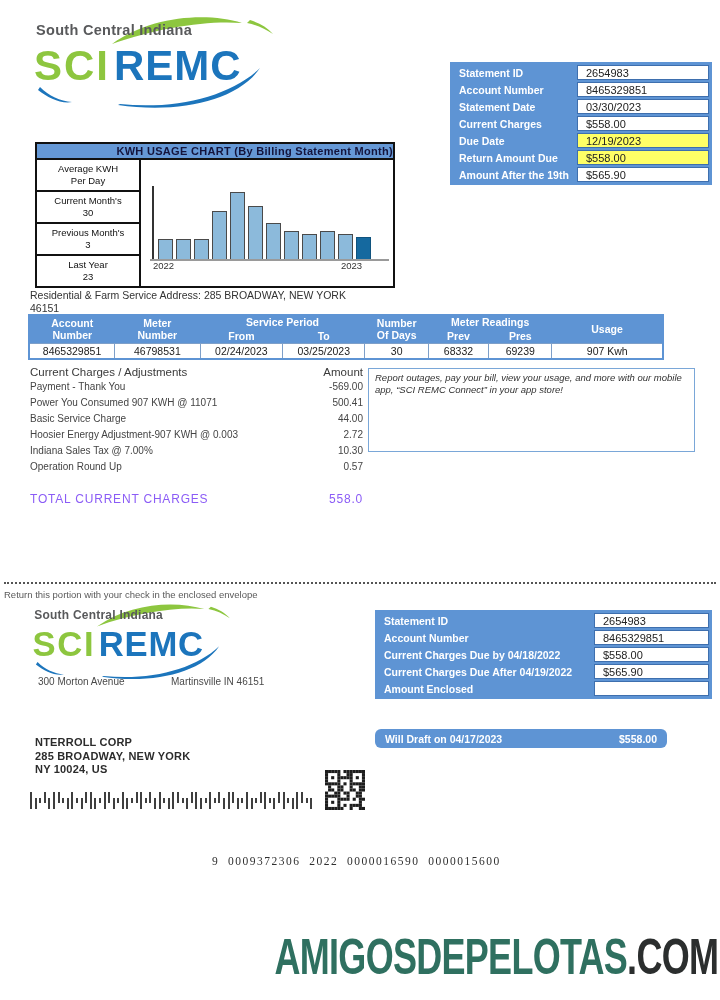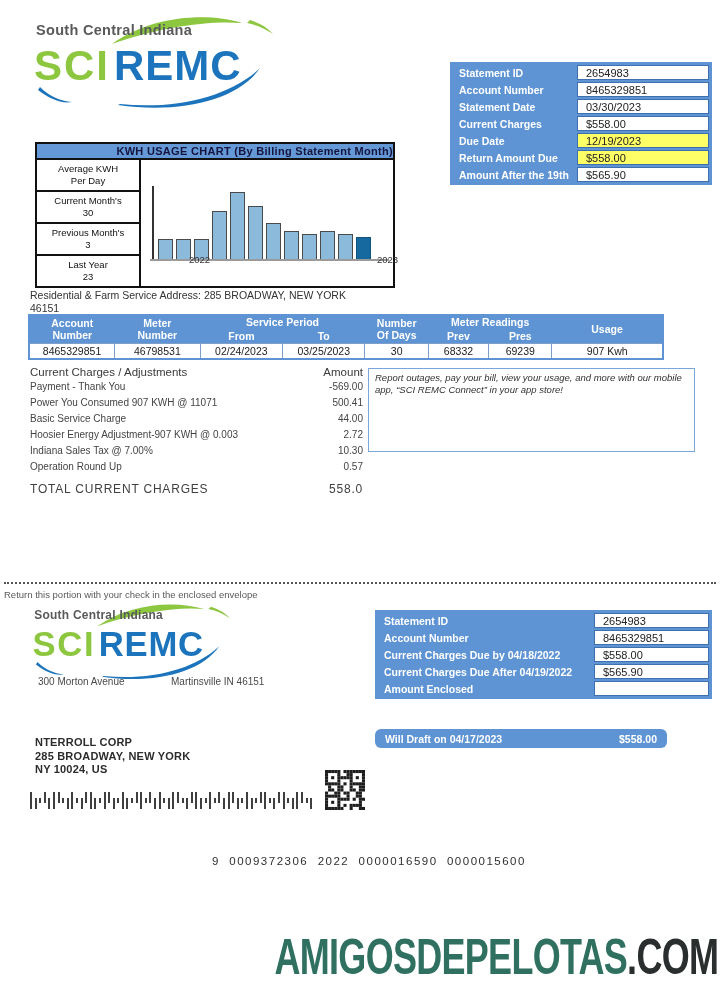--- a/index.html
+++ b/index.html
@@ -28,41 +28,41 @@
   .chartbox { position:absolute; left:35px; top:142px; width:360px; height:146px; border:2px solid #111; }
   .ctitle { height:16px; background:#6598d6; border-bottom:2px solid #111; color:#14143c; font-weight:bold; font-size:11px; text-align:right; line-height:15px; letter-spacing:.3px; }
   .cleft { position:absolute; left:0; top:16px; bottom:0; width:104px; border-right:2px solid #111; display:flex; flex-direction:column; }
   .crow { flex:1; border-bottom:2px solid #111; text-align:center; font-size:9.5px; color:#111; display:flex; flex-direction:column; justify-content:center; line-height:12px; }
   .crow:last-child { border-bottom:none; }
   .cplot { position:absolute; left:106px; top:16px; right:0; bottom:0; }
   .yaxis { position:absolute; left:9px; top:26px; width:2px; height:74px; background:#333; }
   .bars { position:absolute; left:15px; top:28px; height:71px; display:flex; align-items:flex-end; gap:3px; }
   .bar { width:15px; border:1px solid #4a4a4a; border-bottom:none; }
   .baseline { position:absolute; left:7px; right:4px; top:99px; height:2px; background:#9a9a9a; }
-  .xlab { position:absolute; top:94px; font-size:9.5px; color:#333;margin-left:36px; }
+  .xlab { position:absolute; top:100px; font-size:9.5px; color:#333; }
   .xl-start { left:10px; }
   .xl-end { left:198px; }
 
   
   .svc { position:absolute; left:30px; top:289px; font-size:10.5px; color:#333; line-height:13px; }
 
   
   .utable { position:absolute; left:28px; top:314px; width:636px; border-collapse:collapse; table-layout:fixed; }
   .utable th { background:#5e94d4; color:#fff; font-size:10.5px; font-weight:bold; padding:1px 2px; line-height:11.5px; }
   .utable td { background:#fff; color:#222; font-size:10.5px; text-align:center; border:1px solid #7d9fc9; padding:1px 2px; }
   .utable { border:2px solid #5e94d4; }
 
   
   .charges { position:absolute; left:30px; top:366px; width:333px; }
   .chg-row { display:flex; justify-content:space-between; align-items:baseline; color:#3a3a3a; }
   .chg-row.big { font-size:11.5px; margin-bottom:3px; }
   .chg-row.big .amt { font-size:11.5px; }
   .chg-row.sm { font-size:10px; margin-bottom:5px; color:#444; }
   .chg-row.gap { margin-top:3px;gap:32px; }
-  .chg-row.total { font-size:12px; letter-spacing:.8px; margin-top:10px; color:#404040; }
+  .chg-row.total { font-size:12px; letter-spacing:.8px; margin-top:20px; color:#8b5cf6; }
   .amt { text-align:right; }
 
   
   .notice { position:absolute; left:368px; top:368px; width:327px; height:84px; border:1.5px solid #7aa7d8; font-style:italic; font-size:9.5px; color:#333; padding:3px 6px; line-height:11.5px; }
 
   
   .separator { position:absolute; left:4px; top:582px; width:712px; border-top:2px dotted #555; text-align:left; }
   .separator span { font-size:9.5px; color:#5a5a5a; }
 
   
@@ -77,21 +77,21 @@
 
   .pbarcode { position:absolute; left:30px; top:792px; display:flex; align-items:flex-start; height:18px; }
   .pbar { width:2px; margin-right:2.6px; background:#3f3f3f; }
   .pbar.F { height:17px; margin-top:0; }
   .pbar.A { height:11px; margin-top:0; }
   .pbar.D { height:11px; margin-top:6px; }
   .pbar.T { height:5px;  margin-top:6px; }
 
   .qr { position:absolute; left:325px; top:770px; width:40px; height:40px; }
 
-  .ocr { position:absolute; left:212px; top:855px; font-family:Liberation Sans, sans-serif; font-size:11.5px; letter-spacing:1.5px; color:#2f2f2f; white-space:pre; }
+  .ocr { position:absolute; left:212px; top:855px; font-family:Liberation Serif, serif; font-size:11.5px; letter-spacing:1.5px; color:#2f2f2f; white-space:pre; }
 
   .watermark { position:absolute; right:2px; top:928px; white-space:nowrap; transform:scaleX(.72); transform-origin:100% 0; font-weight:bold; font-size:50px; letter-spacing:-1px; }
   .wm-main { color:#2f7060; }
   .wm-tld { color:#2b2e2e; }
 </style>
 </head>
 <body>
 
 <div class="page">
 

